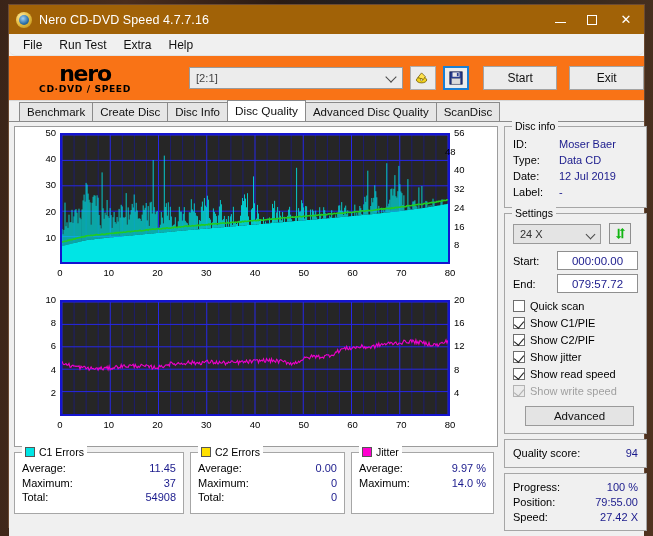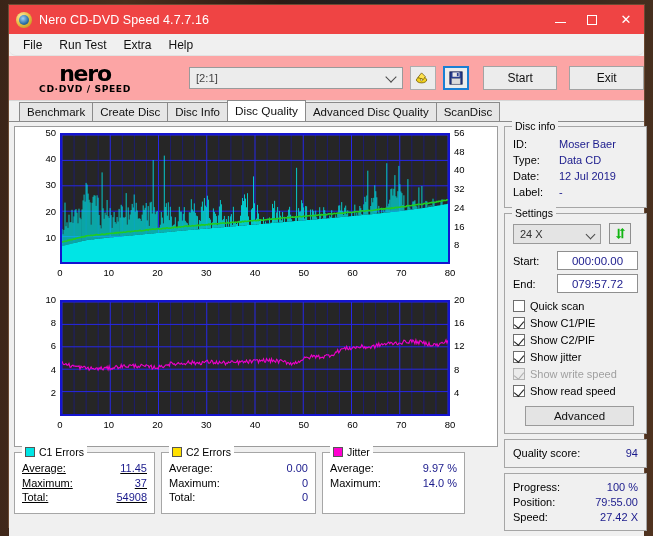--- a/index.html
+++ b/index.html
@@ -20,21 +20,21 @@
     left: 8px; top: 4px;
     width: 637px; height: 524px;
     background: #f0f0f0;
     border: 1px solid #6b4a33;
     box-sizing: border-box;
     display: flex; flex-direction: column;
   }
   
   #titlebar {
     height: 29px;
-    background: #ef4444;
+    background: #a16207;
     display: flex; align-items: center;
     flex: none;
     color: #ffffff;
   }
   #title-icon {
     width: 16px; height: 16px; margin-left: 7px; margin-right: 7px;
     border-radius: 50%;
     background: radial-gradient(circle at 35% 30%, #ffe9a0 0%, #e8c24a 45%, #b8860b 100%);
     position: relative; flex: none;
   }
@@ -57,21 +57,21 @@
     height: 21px; background:#f0f0f0; display:flex; align-items:center;
     padding-left: 8px; flex: none;
     border-bottom: 1px solid #e2e2e2;
     border-radius: 7px;
   }
   .menu-item {
     font-size: 12px; color:#111; padding: 2px 9px 2px 6px; margin-right:2px;
   }
   
   #toolbar {
-    height: 44px; background:#fca5a5; display:flex; align-items:center; flex:none;
+    height: 44px; background:#f97316; display:flex; align-items:center; flex:none;
     padding-left: 12px; border-bottom: 1px solid #d7d7d7;
   }
   #logo { width: 128px; flex:none; padding-top:2px;}
   #logo .nero {
     font-size: 22px; font-weight: bold; letter-spacing:-1.2px; line-height:18px;
     color:#000; text-align:center; font-family:"DejaVu Sans", sans-serif;
   }
   #logo .sub {
     font-size: 9.2px; font-weight:bold; letter-spacing:0.6px; line-height:11px;
     color:#000; text-align:center; font-family:"DejaVu Sans", sans-serif;
@@ -152,21 +152,21 @@
     box-sizing:border-box; padding: 8px 7px 4px 7px;
   }
   .group > .legend {
     position:absolute; top:-7px; left:7px; background:#ffffff;
     font-size:10.5px; color:#000; padding: 0 3px; display:flex; align-items:center;
     white-space:nowrap;
   }
   .swatch { width:8px; height:8px; display:inline-block; margin-right:4px; border:1px solid #555; }
   .stat-line { display:flex; justify-content:space-between; font-size:11px; color:#000; line-height:14.5px;}
   .stat-line .v { color:#1a1a8c; }
-  #grp-c1 { width:141px;text-decoration:underline; }
+  #grp-c1 { width:170px; }
   #grp-c2 { width:155px; margin-left:6px; }
   #grp-jit { width:143px; margin-left:6px; }
   
   #right-col { width: 143px; margin-left:6px; display:flex; flex-direction:column; flex:none;}
   .panel {
     border:1px solid #a6a6a6; background:#f0f0f0; position:relative;
     box-sizing:border-box; padding: 9px 8px 7px 8px; margin-bottom:5px;
   }
   .panel > .legend {
     position:absolute; top:-7px; left:7px; background:#f0f0f0;
@@ -713,21 +713,21 @@
             <div class="axis-label l" style="left: 19px; top: 104.8px; width: 22px;">10</div>
             <div class="axis-label l" style="left: 19px; top: 78.6px; width: 22px;">20</div>
             <div class="axis-label l" style="left: 19px; top: 52.4px; width: 22px;">30</div>
             <div class="axis-label l" style="left: 19px; top: 26.2px; width: 22px;">40</div>
             <div class="axis-label l" style="left: 19px; top: 0px; width: 22px;">50</div>
             <div class="axis-label r" style="left: 439px; top: 112.286px;">8</div>
             <div class="axis-label r" style="left: 439px; top: 93.5714px;">16</div>
             <div class="axis-label r" style="left: 439px; top: 74.8571px;">24</div>
             <div class="axis-label r" style="left: 439px; top: 56.1429px;">32</div>
             <div class="axis-label r" style="left: 439px; top: 37.4286px;">40</div>
-            <div class="axis-label r" style="left: 439px; top: 18.7143px; text-align: right;">48</div>
+            <div class="axis-label r" style="left: 430px; top: 18.7143px; text-align: right;">48</div>
             <div class="axis-label r" style="left: 439px; top: 0px;">56</div>
             <div class="axis-label " style="left: 38px; top: 140px; width: 14px; text-align: center;">0</div>
             <div class="axis-label " style="left: 86.75px; top: 140px; width: 14px; text-align: center;">10</div>
             <div class="axis-label " style="left: 135.5px; top: 140px; width: 14px; text-align: center;">20</div>
             <div class="axis-label " style="left: 184.25px; top: 140px; width: 14px; text-align: center;">30</div>
             <div class="axis-label " style="left: 233px; top: 140px; width: 14px; text-align: center;">40</div>
             <div class="axis-label " style="left: 281.75px; top: 140px; width: 14px; text-align: center;">50</div>
             <div class="axis-label " style="left: 330.5px; top: 140px; width: 14px; text-align: center;">60</div>
             <div class="axis-label " style="left: 379.25px; top: 140px; width: 14px; text-align: center;">70</div>
             <div class="axis-label " style="left: 428px; top: 140px; width: 14px; text-align: center;">80</div>
@@ -867,27 +867,27 @@
           <span class="lbl">Show C1/PIE</span>
         </div>
         <div class="check-row">
           <span class="cbox checked"></span>
           <span class="lbl">Show C2/PIF</span>
         </div>
         <div class="check-row">
           <span class="cbox checked"></span>
           <span class="lbl">Show jitter</span>
         </div>
+        <div class="check-row">
+          <span class="cbox checked"></span>
+          <span class="lbl">Show read speed</span>
+        </div>
         <div class="check-row disabled">
           <span class="cbox checked disabled"></span>
           <span class="lbl">Show write speed</span>
-        </div>
-        <div class="check-row">
-          <span class="cbox checked"></span>
-          <span class="lbl">Show read speed</span>
         </div>
 
         <div id="advanced-btn">Advanced</div>
       </div>
 
       <div class="panel" id="panel-quality">
         <div class="kv">
           <span>Quality score:</span>
           <span class="v">94</span>
         </div>

